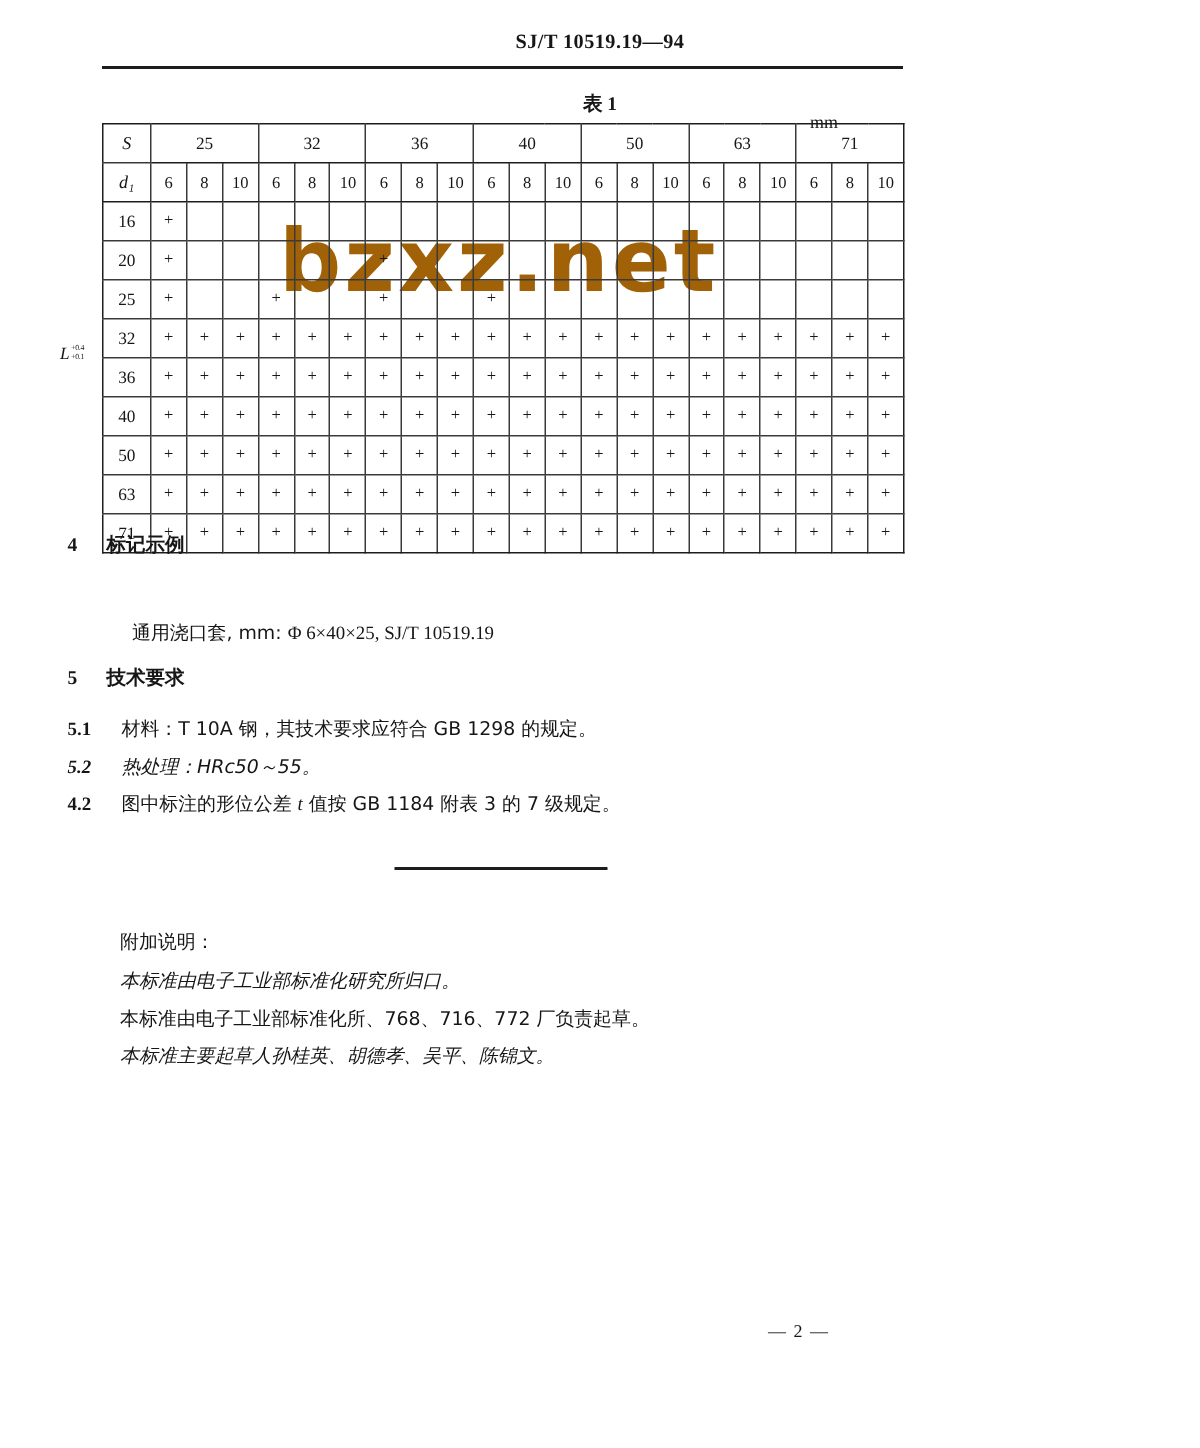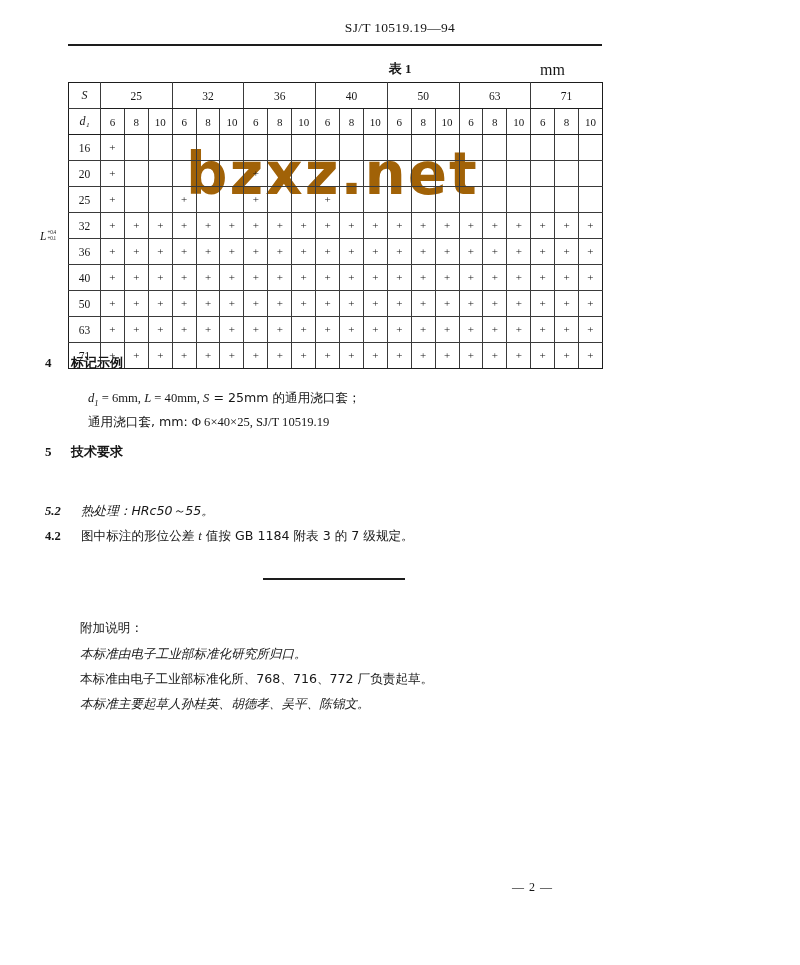--- a/index.html
+++ b/index.html
@@ -40,21 +40,21 @@
   }
 
   
   .head-title {
     position: absolute;
     left: 0;
     top: 20px;
     width: 800px;
     text-align: center;
     font-size: 13.5px;
-    font-weight: 400;
+    font-weight: 700;
     letter-spacing: .3px;
     z-index: 3;
   }
   .head-rule {
     position: absolute;
     left: 68px;
     top: 44px;
     width: 534px;
     height: 1.6px;
     background: #1d1d1d;
@@ -68,22 +68,22 @@
     top: 60px;
     width: 800px;
     text-align: center;
     font-size: 13px;
     font-weight: 700;
     z-index: 3;
   }
   .tbl-unit {
     position: absolute;
     left: 540px;
-    top: 61px;
-    font-size: 16px;
+    top: 74px;
+    font-size: 12px;
     z-index: 3;
   }
 
   
   .tbl-wrap {
     position: absolute;
     left: 68px;
     top: 82px;
     z-index: 2;
   }
@@ -515,32 +515,32 @@
             <td class="plus edge-right">+</td>
           </tr>
         </tbody>
     </table>
   </div>
 
   <div class="sec-head" style="left:45px; top:354px;">
     <span class="num">4</span><span>标记示例</span>
   </div>
 
-  <div class="body-line" style="left:88px; top:390px;">
-    <span class="it"><span>d</span><sub>1</sub></span><span class="rm"> = 6mm, </span><span class="it">L</span><span class="rm"> = 40mm, </span><span class="it">S</span><span> = 25mm 的通用浇口套；</span>
-  </div>
 
   <div class="body-line" style="left:88px; top:414px;">
     <span>通用浇口套, mm: </span><span class="rm">Φ 6×40×25, SJ/T 10519.19</span>
   </div>
 
   <div class="sec-head" style="left:45px; top:443px;">
     <span class="num">5</span><span>技术要求</span>
   </div>
 
+  <div class="body-line numbered" style="left:45px; top:478px;">
+    <span class="idx">5.1</span><span>材料：T 10A 钢，其技术要求应符合 GB 1298 的规定。</span>
+  </div>
 
   <div class="body-line numbered" style="left:45px; top:503px;font-style:italic;">
     <span class="idx">5.2</span><span>热处理：HRc50～55。</span>
   </div>
 
   <div class="body-line numbered" style="left:45px; top:528px;">
     <span class="idx">4.2</span><span>图中标注的形位公差 </span><span class="it">t</span><span> 值按 GB 1184 附表 3 的 7 级规定。</span>
   </div>
 
 

